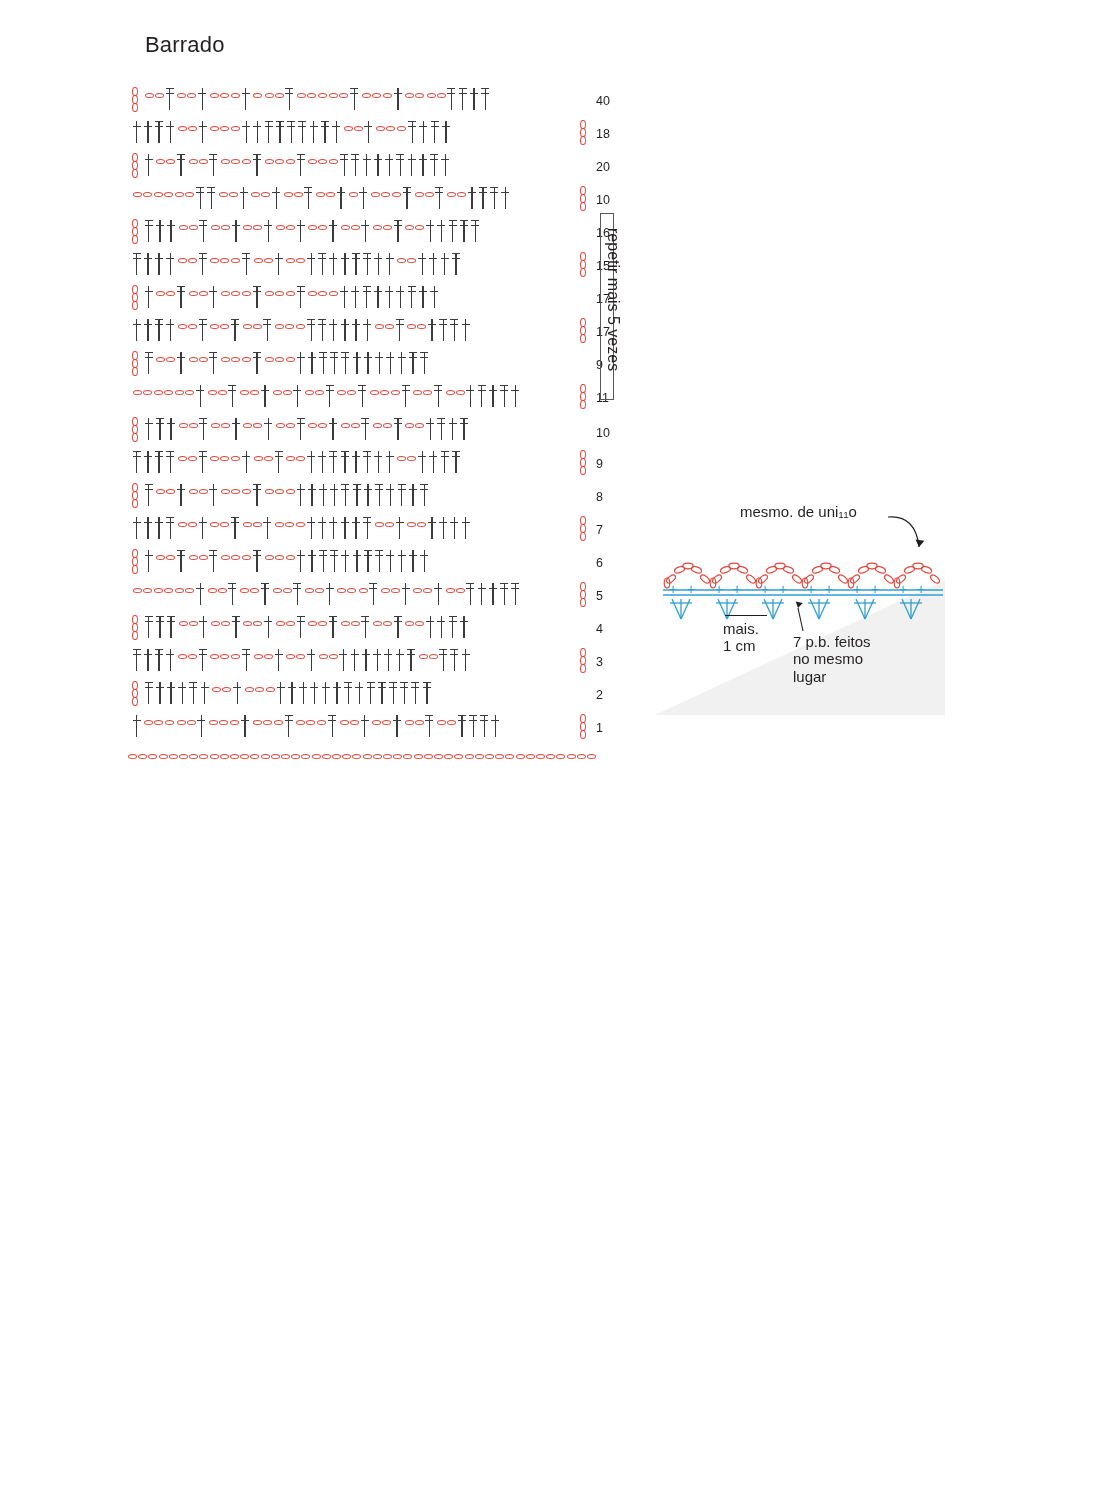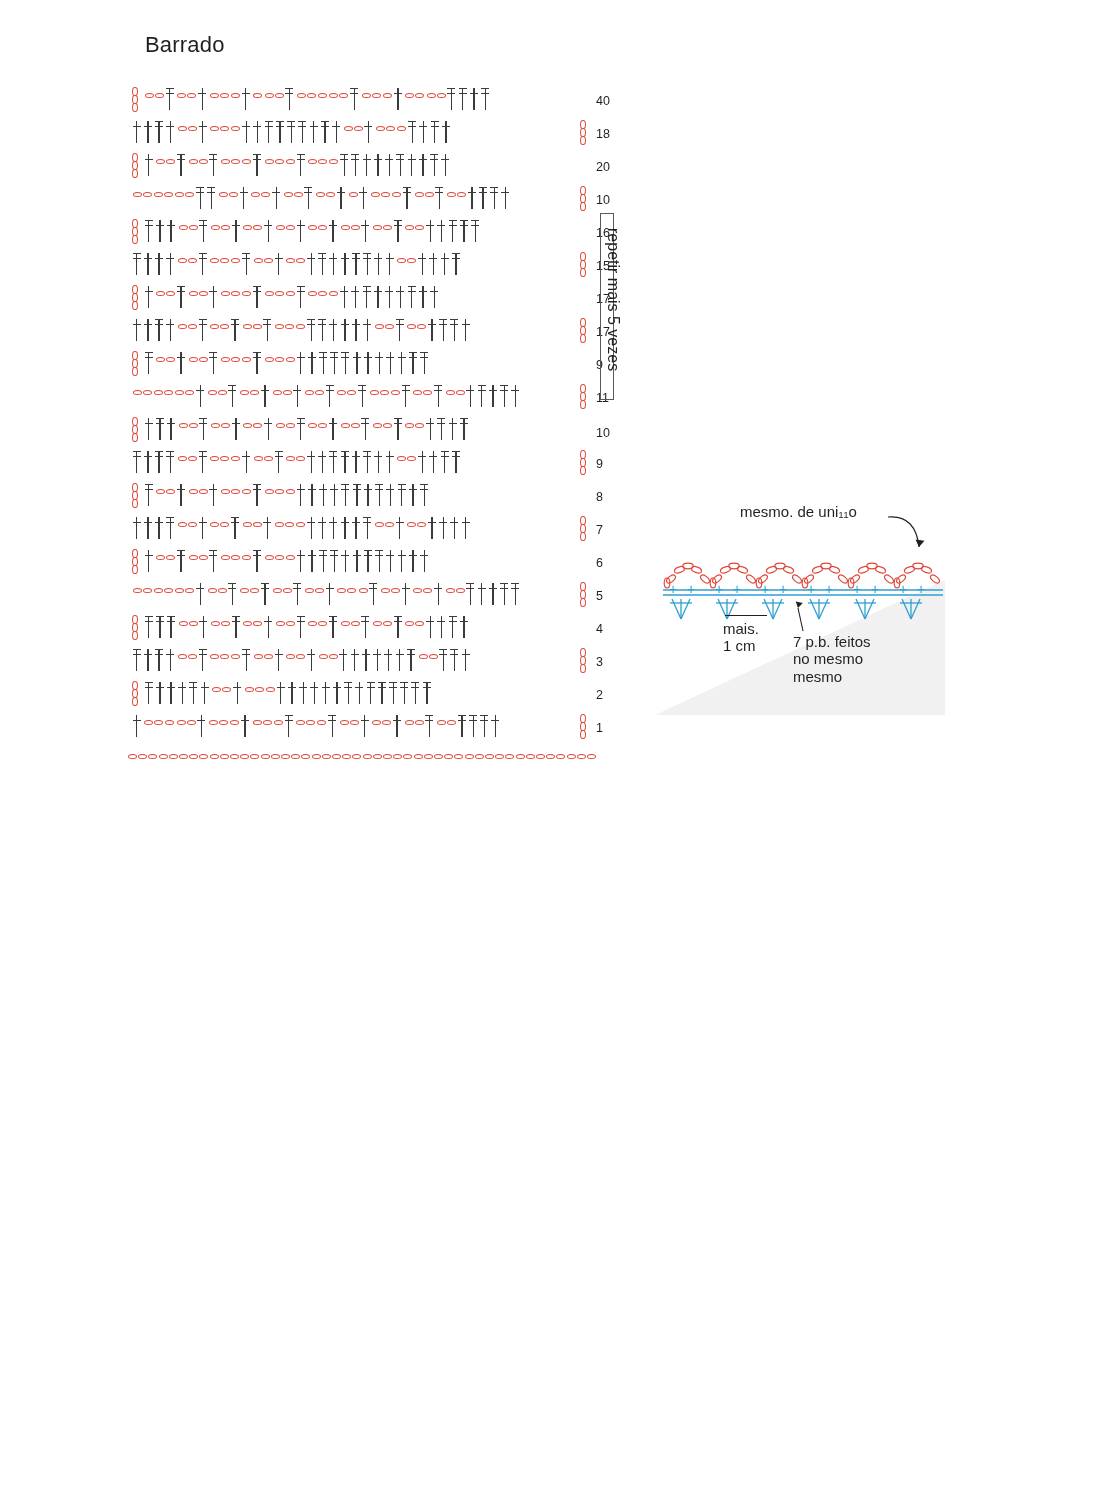--- a/index.html
+++ b/index.html
@@ -2122,16 +2122,16 @@
 
     <div class="detail-note" id="note-carr">mesmo. de uni₁₁o</div>
     <div id="aprox-rule"></div>
     <div class="detail-note" id="note-aprox">
       <div>mais.</div>
       <div>1 cm</div>
     </div>
     <div class="detail-note" id="note-pb">
       <div>7 p.b. feitos</div>
       <div>no mesmo</div>
-      <div>mesmo</div>
+      <div>lugar</div>
     </div>
   </div>
 </div>
 
 </body></html>

